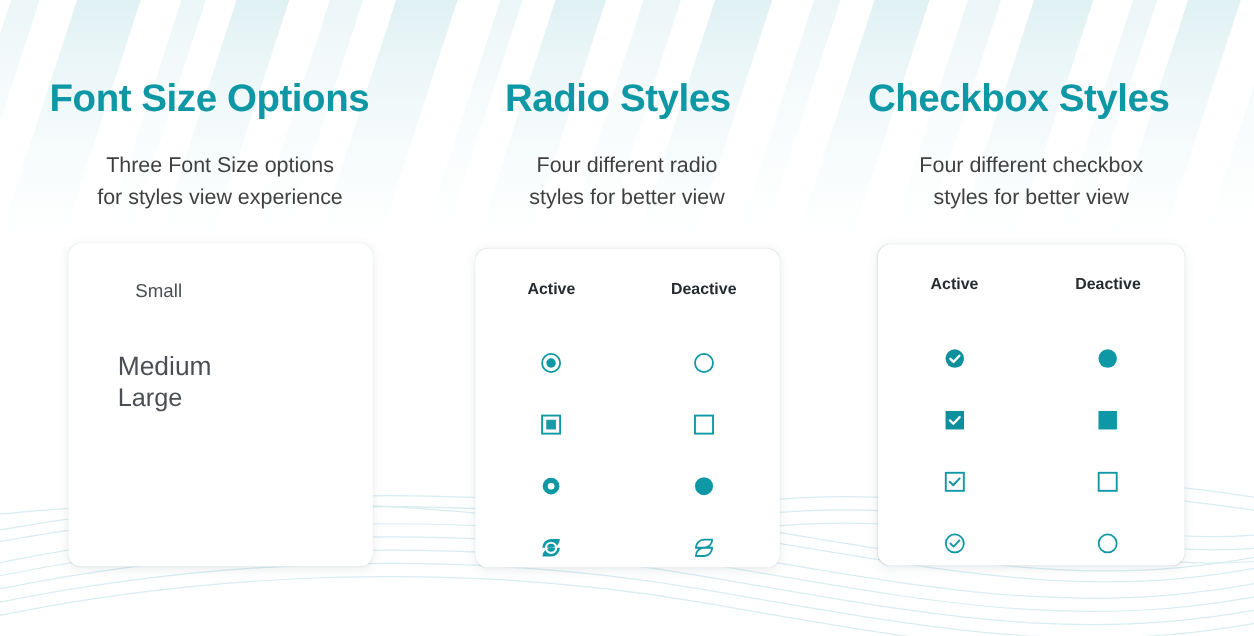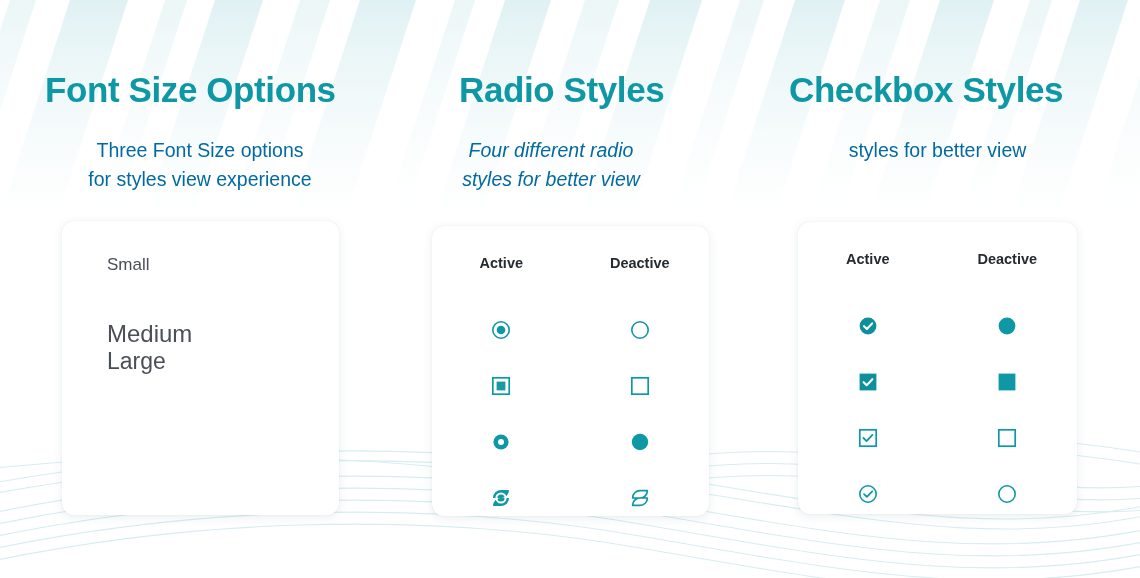--- a/index.html
+++ b/index.html
@@ -22,44 +22,44 @@
     letter-spacing:-0.4px;
     white-space:nowrap;
     top:70px;
   }
   .h1{left:45px;}
   .h2{left:459px;}
   .h3{left:789px;}
 
   .subtitle{
     position:absolute;
-    color:#0369a1;
+    color:#404040;
     font-size:19.5px;
     line-height:29px;
     text-align:center;
     top:136px;
   }
   .s1{left:40px;width:320px;}
-  .s2{left:406px;width:290px;font-style:italic;}
+  .s2{left:425px;width:290px;}
   .s3{left:785px;width:305px;}
 
   .card{
     position:absolute;
     background:#ffffff;
     border-radius:12px;
     box-shadow:0 2px 10px rgba(42,70,90,0.10), 0 0 1px rgba(42,70,90,0.14);
   }
   .card-1{left:62px;top:221px;width:277px;height:294px;}
   .card-2{left:432px;top:226px;width:277px;height:290px;}
   .card-3{left:798px;top:222px;width:279px;height:292px;}
 
   
   .fs-list{position:absolute;left:45px;top:34px;}
   .fs-item{color:#4b4f55;white-space:nowrap;}
-  .fs-small{font-size:17px;margin-bottom:45px;}
+  .fs-small{font-size:17px;margin-bottom:45px;margin-left:16px;}
   .fs-medium{font-size:24px;}
   .fs-large{font-size:23px;}
 
   
   .opt-head{
     position:absolute;top:29px;left:0;right:0;
     display:flex;
     justify-content:space-between;
   }
   .opt-head > div{
@@ -148,20 +148,21 @@
 
   <div class="subtitle s1">
     <div>Three Font Size options</div>
     <div>for styles view experience</div>
   </div>
   <div class="subtitle s2">
     <div>Four different radio</div>
     <div>styles for better view</div>
   </div>
   <div class="subtitle s3">
+    <div>Four different checkbox</div>
     <div>styles for better view</div>
   </div>
 
   <div class="card card-1">
     <div class="fs-list">
       <div class="fs-item fs-small">Small</div>
       <div class="fs-item fs-medium">Medium</div>
       <div class="fs-item fs-large">Large</div>
     </div>
   </div>

